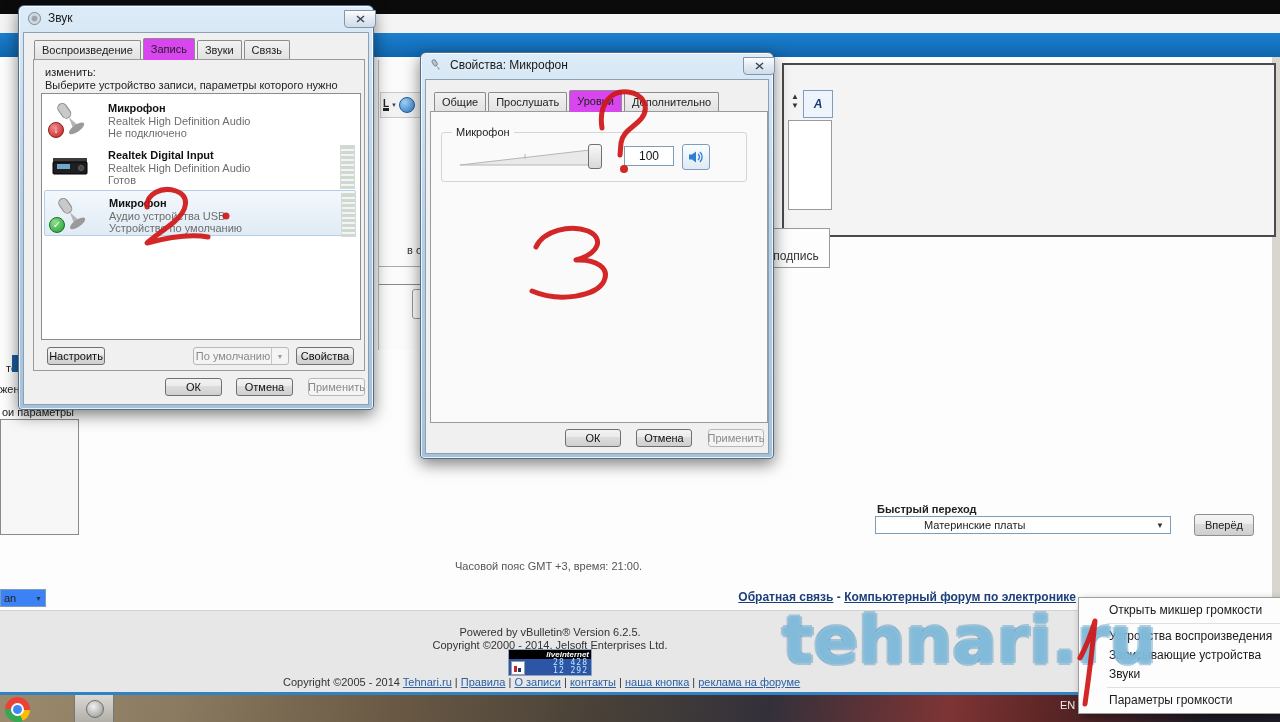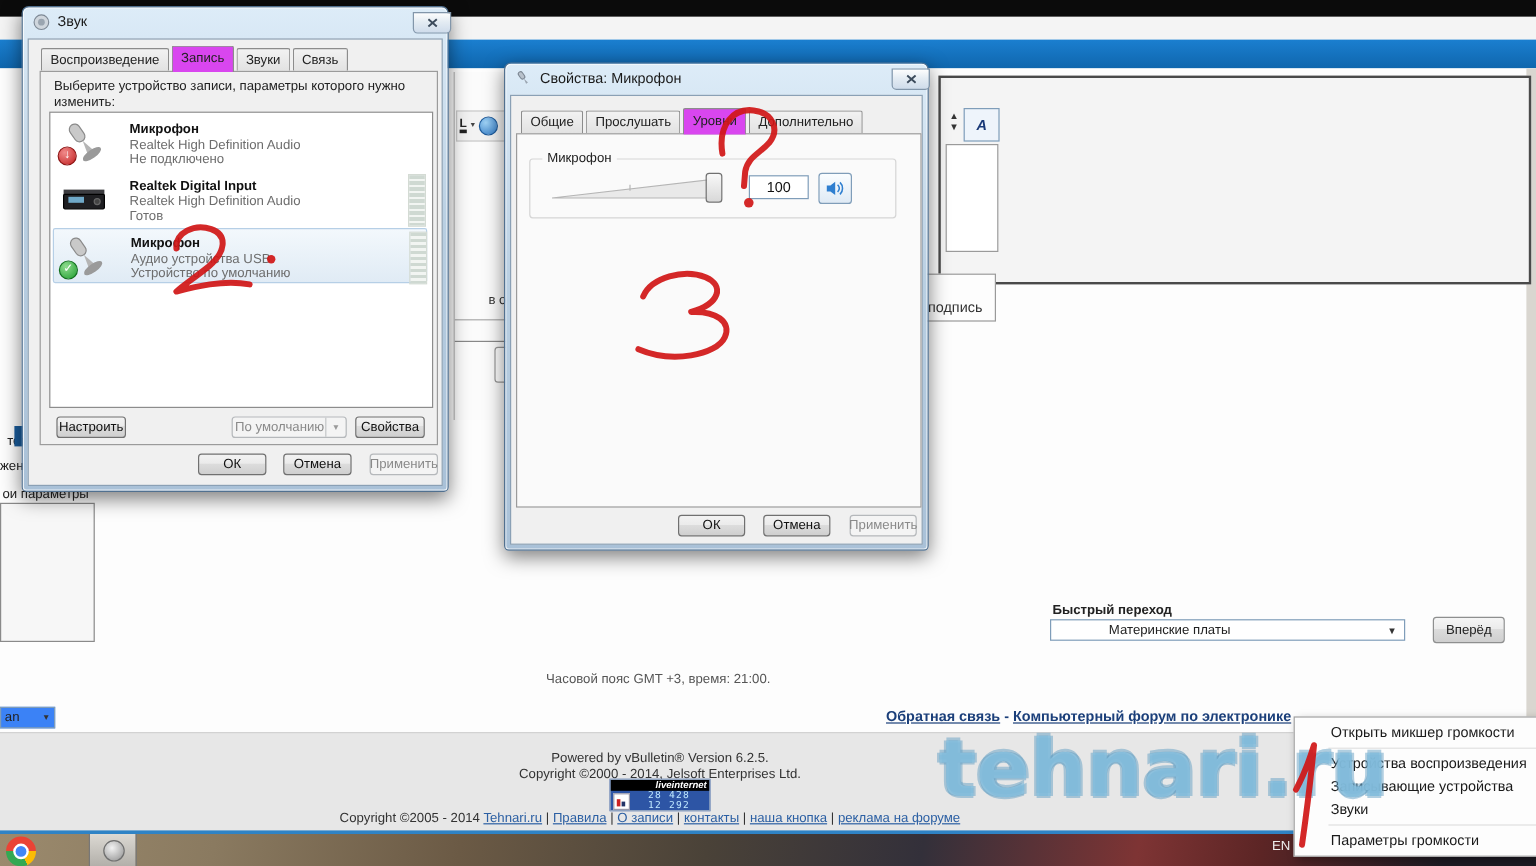--- a/index.html
+++ b/index.html
@@ -42,21 +42,21 @@
   .quicknav-select{left:875px;top:516px;width:296px;height:18px;background:#fff;border:1px solid #7f9db9;font-size:11px;color:#222;display:flex;align-items:center;box-sizing:border-box;padding-left:48px;}
   .quicknav-car{position:absolute;right:6px;font-size:8px;color:#333;}
   .btn-fwd{left:1194px;top:514px;width:58px;height:20px;border:1px solid #8e8f8f;border-radius:3px;background:linear-gradient(#f5f5f5,#ebebeb 45%,#dcdcdc 46%,#cfcfcf);font-size:11px;color:#222;display:flex;align-items:center;justify-content:center;}
   .timezone{left:455px;top:560px;font-size:11px;color:#555;}
   .bottom-links{left:640px;top:590px;width:436px;text-align:right;font-size:12px;font-weight:bold;color:#1b3f7a;}
   .bottom-links a{color:#1b3f7a;text-decoration:underline;cursor:pointer;}
 
   .footer-center{left:330px;top:626px;width:440px;text-align:center;font-size:11px;color:#333;line-height:13px;}
   .li-badge{left:508px;top:649px;width:84px;height:27px;border:1px solid #8fa3c0;background:#2d55a5;box-sizing:border-box;}
   .li-head{background:#000;color:#fff;font-size:8px;font-weight:bold;font-style:italic;text-align:right;padding:0 2px;line-height:9px;}
-  .li-row{font-family:"DejaVu Sans Mono",monospace;font-size:8px;letter-spacing:1px;color:#bfe8ff;text-align:right;padding-right:16px;line-height:8px;}
+  .li-row{font-family:"DejaVu Sans Mono",monospace;font-size:8px;letter-spacing:1px;color:#bfe8ff;text-align:right;padding-right:3px;line-height:8px;}
   .li-icon{position:absolute;left:2px;top:11px;width:12px;height:12px;background:#fff;border:1px solid #99a;}
   .li-icon:before{content:"";position:absolute;left:2px;bottom:2px;width:3px;height:6px;background:#c22;}
   .li-icon:after{content:"";position:absolute;left:6px;bottom:2px;width:3px;height:4px;background:#236;}
   .footer-copy{left:283px;top:676px;width:620px;font-size:11px;color:#333;white-space:nowrap;}
   .footer-copy a{color:#2b5fa3;text-decoration:underline;cursor:pointer;}
 
   .watermark{left:782px;top:602px;font-size:66px;font-weight:bold;letter-spacing:0px;color:rgba(150,205,235,.55);
     text-shadow:-2px 0 rgba(100,160,195,.5),2px 0 rgba(100,160,195,.5),0 -2px rgba(100,160,195,.5),0 2px rgba(100,160,195,.5);
     z-index:13;pointer-events:none;font-family:"DejaVu Sans",sans-serif;}
 
@@ -223,22 +223,22 @@
     </div>
     <div class="dlg-body">
       <div class="tabs" style="left:10px;top:5px;">
         <div class="tab">Воспроизведение</div>
         <div class="tab active">Запись</div>
         <div class="tab">Звуки</div>
         <div class="tab">Связь</div>
       </div>
       <div class="tabpage" style="left:9px;top:26px;width:330px;height:310px;">
         <div class="instruction" style="left:11px;top:6px;">
+          <div>изменить:</div>
           <div>Выберите устройство записи, параметры которого нужно</div>
-          <div>изменить:</div>
         </div>
         <div class="devlist" style="left:7px;top:33px;width:318px;height:245px;">
 
           <div class="dev-item" style="top:2px;">
             <svg class="dev-ico" viewBox="0 0 40 40">
               <g transform="rotate(-35 20 20)">
                 <rect x="15.5" y="2" width="9" height="16" rx="4.5" fill="#c9c9c9" stroke="#8a8a8a"></rect>
                 <path d="M20 18 L23 30 L17 30 Z" fill="#b5b5b5"></path>
                 <ellipse cx="20" cy="31.5" rx="9" ry="3.5" fill="#9a9a9a"></ellipse>
               </g>

